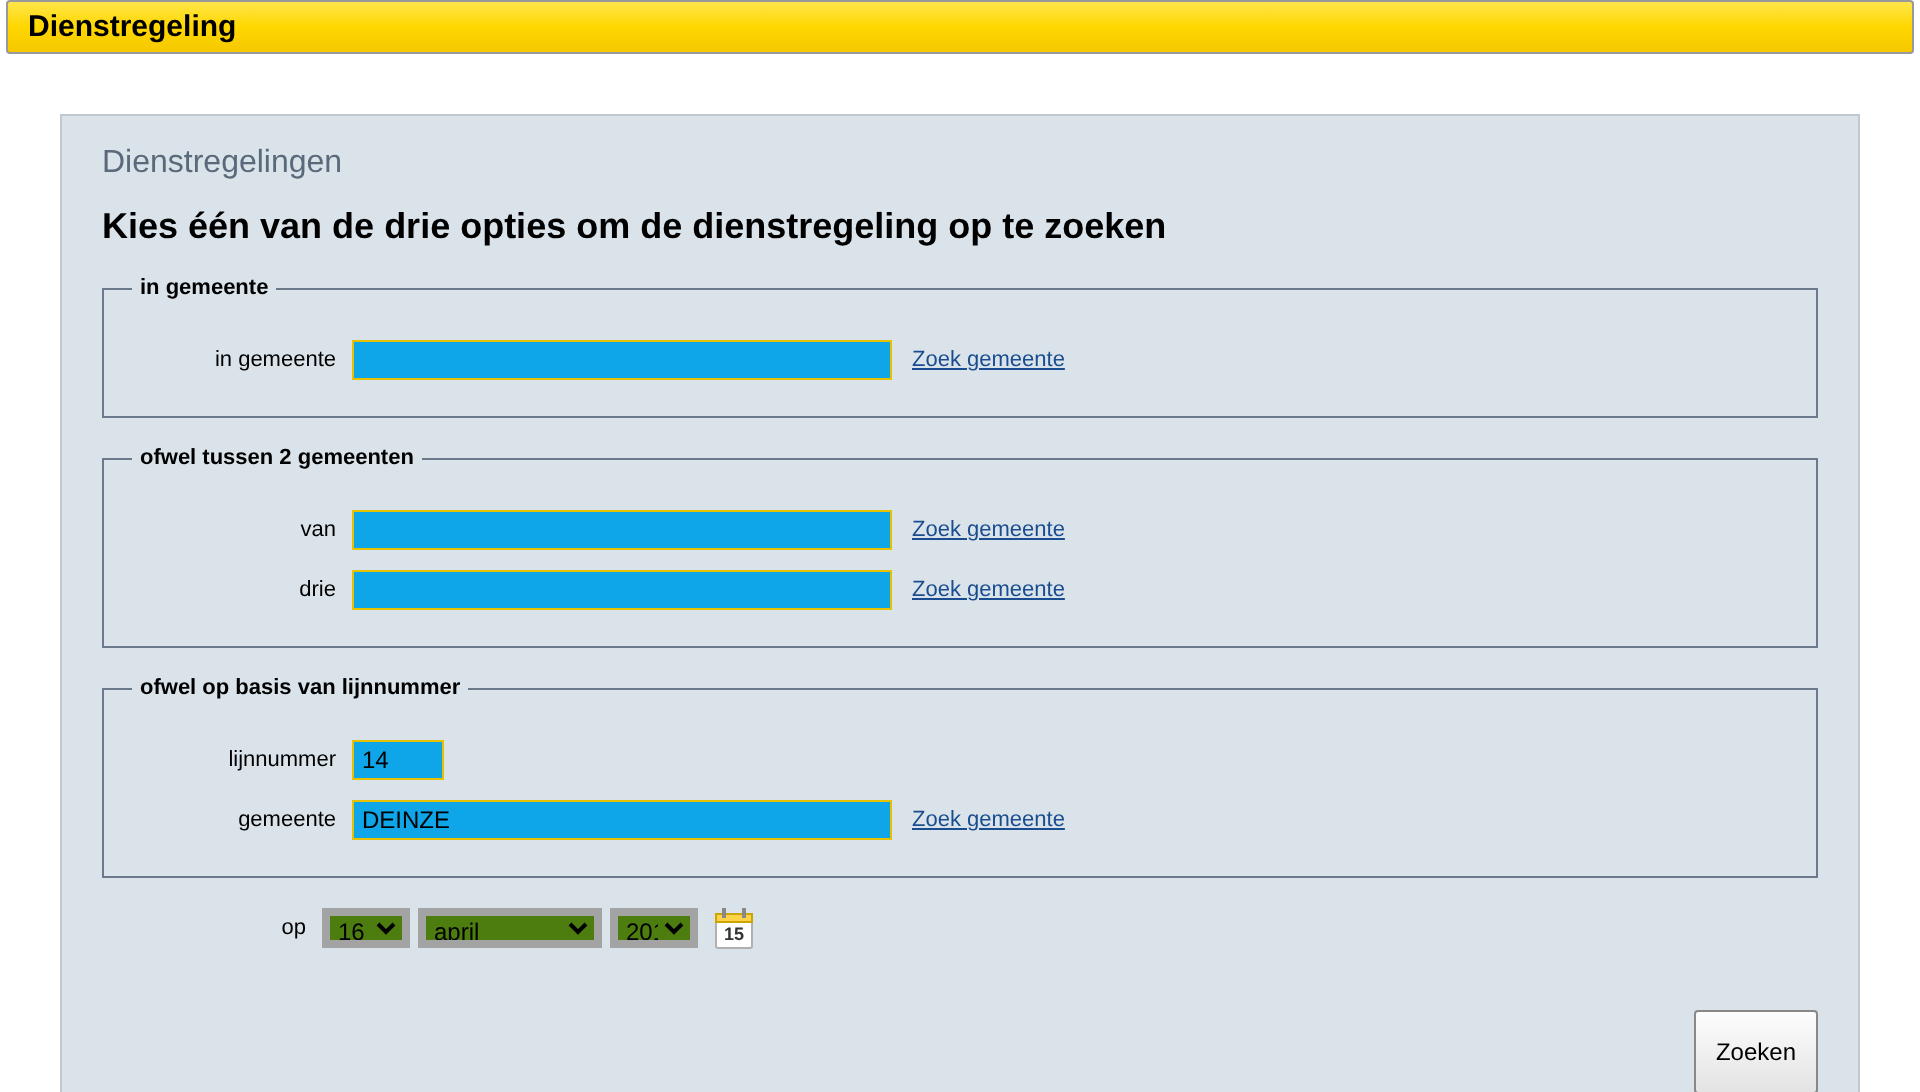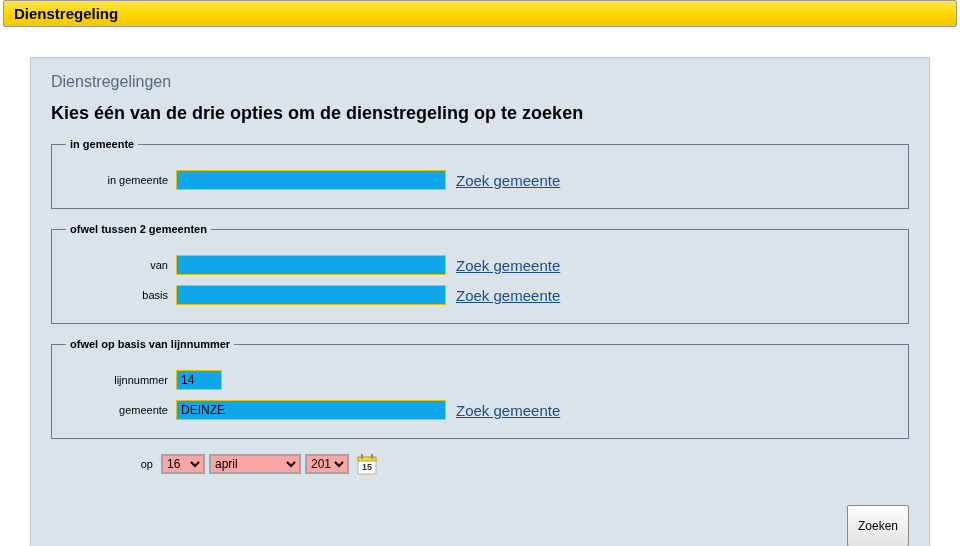--- a/index.html
+++ b/index.html
@@ -66,38 +66,38 @@
     background: #0ea5e9;
     height: 20px;
     padding: 2px 4px;
     font-size: 12px;
   }
   .text-input.wide { width: 270px; }
   .text-input.small { width: 46px; }
   .zoek-link {
     color: #1a4d8f;
     text-decoration: underline;
-    font-size: 15px;
+    font-size: 11px;
     margin-left: 10px;
     cursor: pointer;
   }
   .date-row {
     display: flex;
     align-items: center;
     margin: 12px 0 0 0;
   }
   .date-label {
     width: 110px;
     text-align: right;
     padding-right: 8px;
     font-size: 11px;
   }
   select {
-    border: 2px solid #a3a3a3;
-    background: #fca5a5;
+    border: 4px solid #a3a3a3;
+    background: #4d7c0f;
     height: 20px;
     font-size: 12px;
     margin-right: 4px;
   }
   select.day { width: 44px; }
   select.month { width: 92px; }
   select.year { width: 44px; }
   .calendar-icon {
     margin-left: 4px;
     width: 20px;
@@ -141,21 +141,21 @@
   </fieldset>
 
   <fieldset>
     <legend>ofwel tussen 2 gemeenten</legend>
     <div class="form-row">
       <div class="field-label">van</div>
       <input type="text" class="text-input wide" value="" style="">
       <a class="zoek-link">Zoek gemeente</a>
     </div>
     <div class="form-row">
-      <div class="field-label">basis</div>
+      <div class="field-label">drie</div>
       <input type="text" class="text-input wide" value="" style="">
       <a class="zoek-link">Zoek gemeente</a>
     </div>
   </fieldset>
 
   <fieldset>
     <legend>ofwel op basis van lijnnummer</legend>
     <div class="form-row">
       <div class="field-label">lijnnummer</div>
       <input type="text" class="text-input small" value="14" style="">

